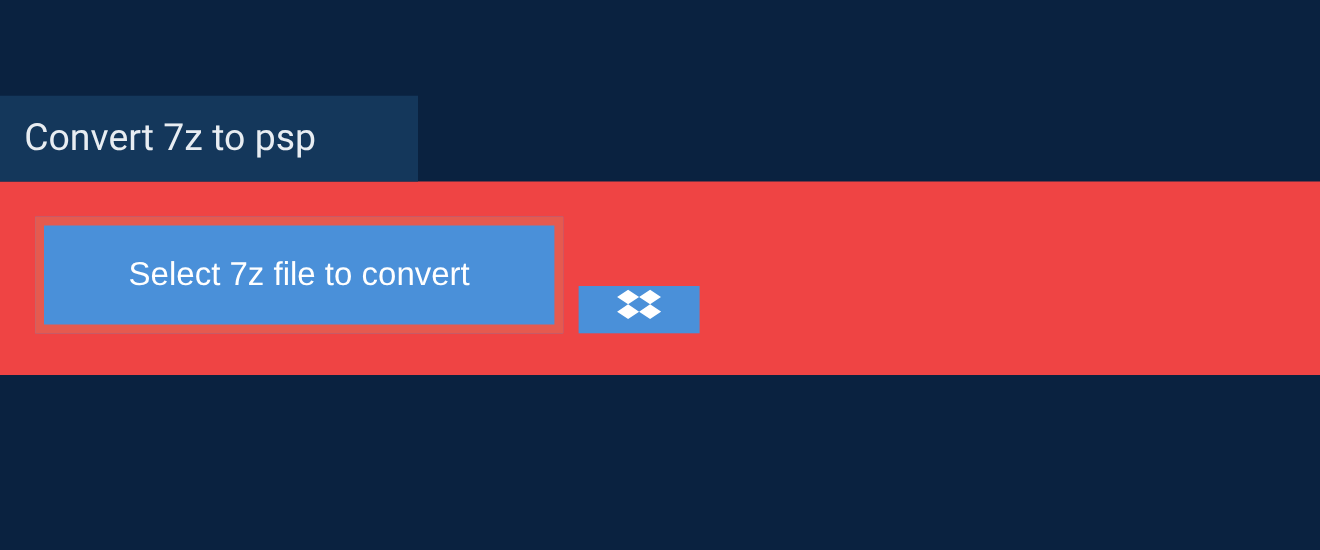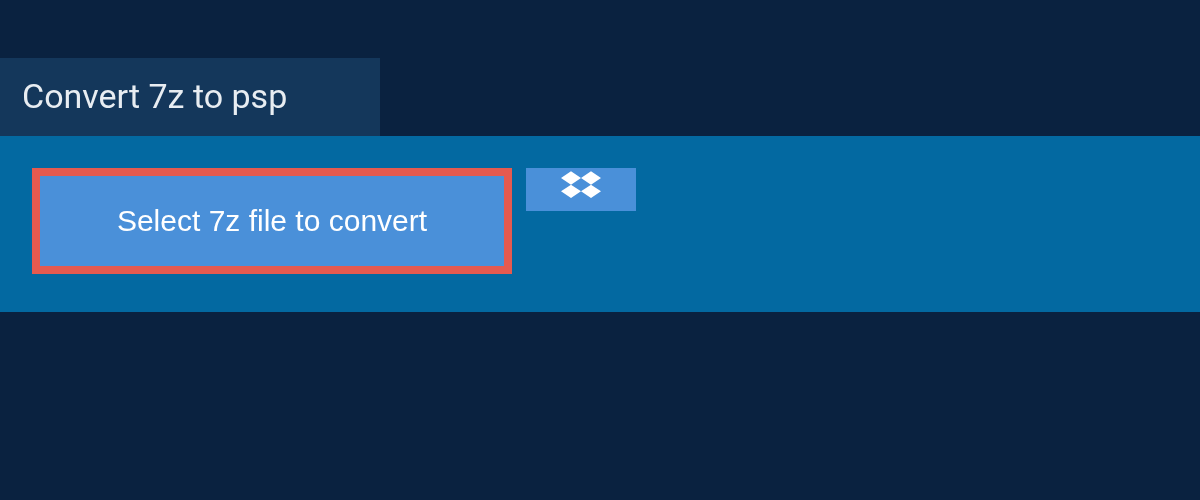--- a/index.html
+++ b/index.html
@@ -8,39 +8,39 @@
       box-sizing: border-box;
     }
     body {
       width: 1200px;
       height: 500px;
       background: #0a2240;
       font-family: -apple-system, BlinkMacSystemFont, "Segoe UI", Roboto, sans-serif;
       overflow: hidden;
     }
     .tab-container {
-      padding-top: 58px;
+      padding-top: 87px;
       border-radius: 11px;
     }
     .tab {
       display: inline-block;
       background: #14375b;
       color: #e8edf2;
       font-size: 34px;
       font-weight: 400;
       padding: 18px 32px 20px 22px;
       min-width: 380px;
     }
     .content-panel {
-      background: #0369a1;
+      background: #ef4444;
       width: 100%;
       padding: 32px 32px 38px 32px;
       display: flex;
       gap: 14px;
-      align-items: flex-start;
+      align-items: flex-end;
     }
     .select-button {
       background: #4a90d9;
       border: 8px solid #e55a4f;
       color: #ffffff;
       font-size: 30px;
       font-weight: 400;
       padding: 28px 44px;
       cursor: pointer;
       display: flex;

